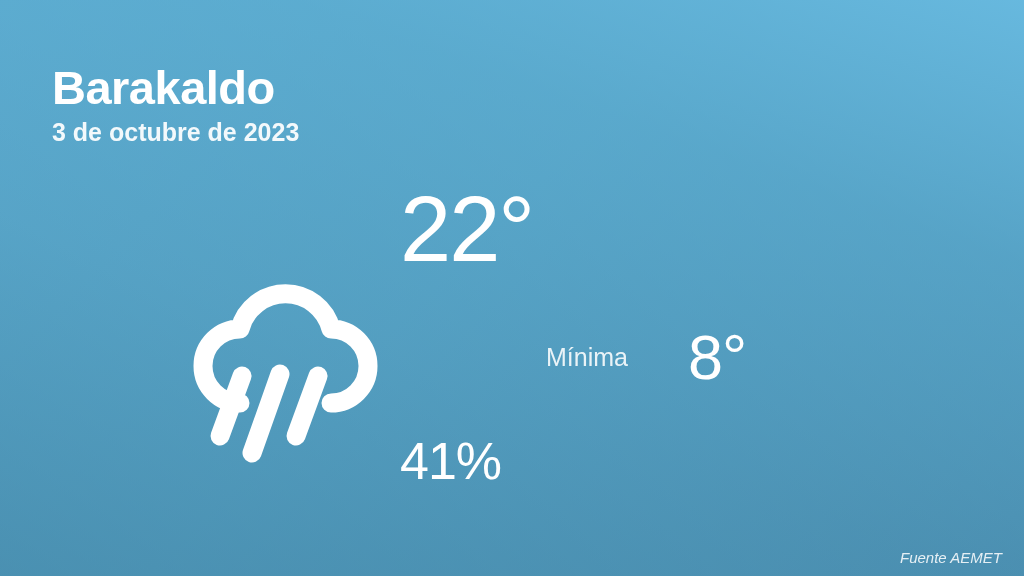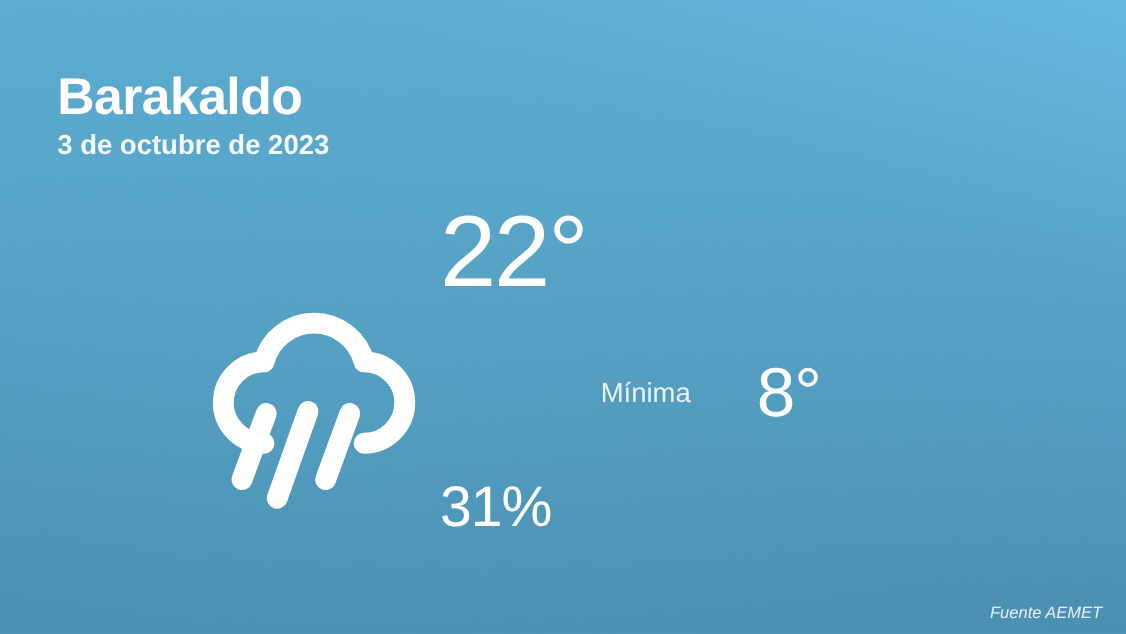--- a/index.html
+++ b/index.html
@@ -140,20 +140,20 @@
     <div class="metric-row row-max">
       <div class="metric-value">22°</div>
     </div>
 
     <div class="metric-row row-min">
       <div class="metric-label">Mínima</div>
       <div class="metric-value">8°</div>
     </div>
 
     <div class="metric-row row-prec">
-      <div class="metric-value">31%</div>
+      <div class="metric-value">41%</div>
     </div>
 
   </div>
 
   <div class="source">Fuente AEMET</div>
 
 </div>
 
 </body></html>

